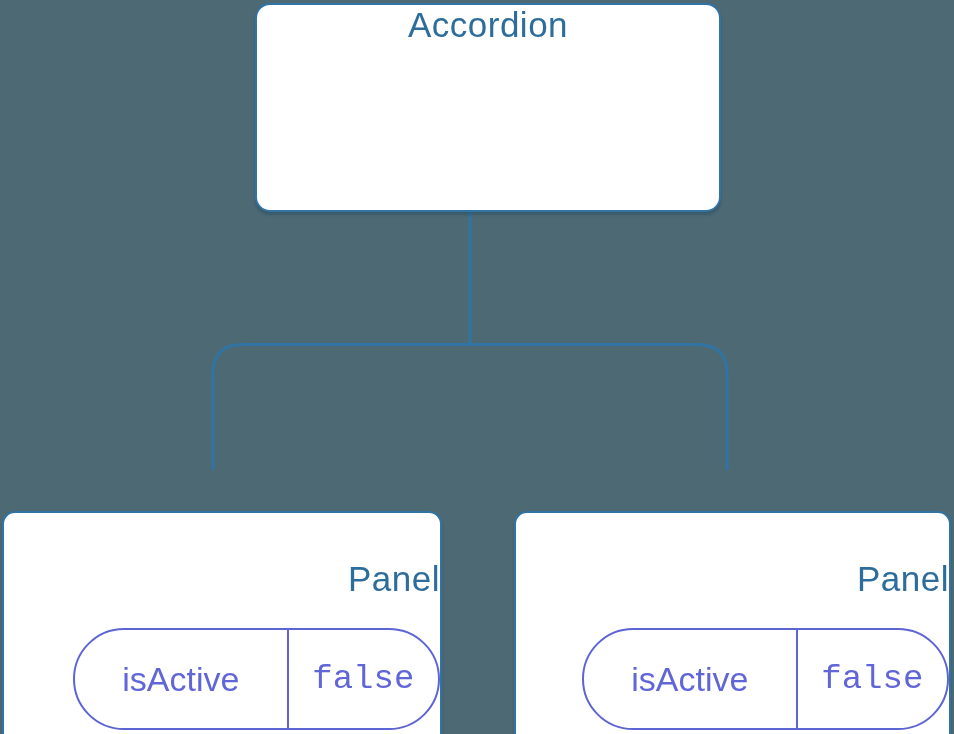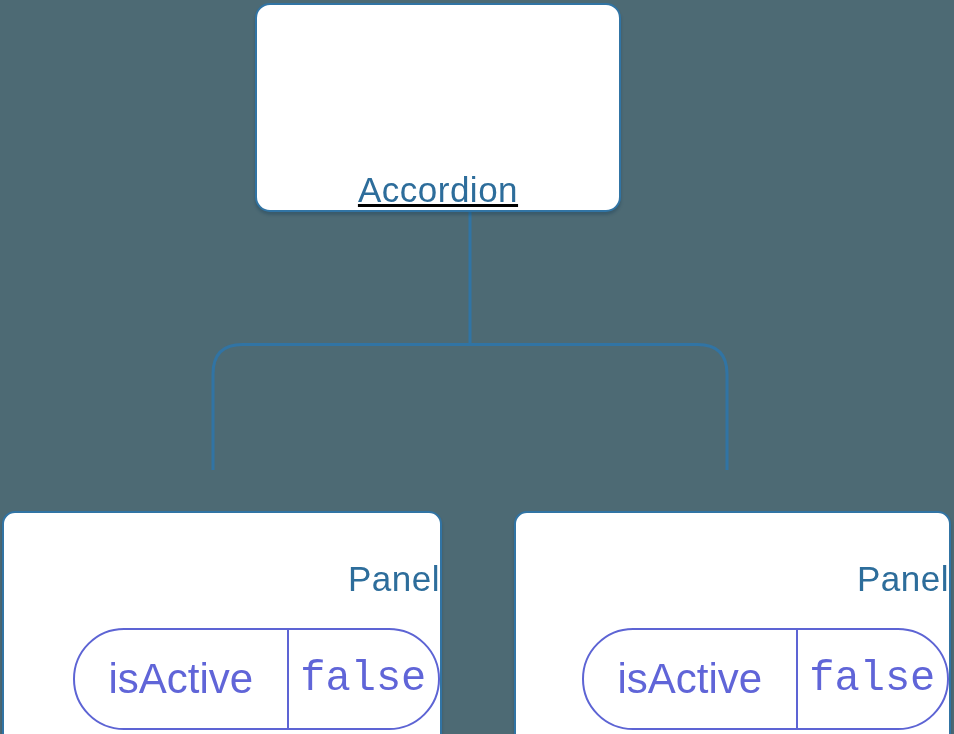--- a/index.html
+++ b/index.html
@@ -30,23 +30,23 @@
     stroke:var(--stroke);
     stroke-width:3;
   }
   .node{
     position:absolute;
     background:var(--node-fill);
     border:2.5px solid var(--stroke);
     box-shadow:0 3px 3px rgba(12,50,80,0.28);
   }
   .root-node{
-    left:255px;top:3px;width:366px;height:209px;
+    left:255px;top:3px;width:466px;height:209px;
     border-radius:15px;
-    display:flex;align-items:flex-end;justify-content:center;text-decoration:underline;
+    display:flex;align-items:flex-start;justify-content:center;
   }
   .node-title{
     color:var(--title);
     font-size:35px;
     font-weight:500;
     letter-spacing:0.5px;
   }
   .panel-node{
     top:470px;width:440px;height:253px;
     border-radius:13px;
@@ -62,21 +62,21 @@
     border:2px solid var(--prop-border);
     border-radius:51px;
     display:flex;
     align-items:stretch;
     overflow:hidden;
     background:var(--node-fill);
   }
   .prop-cell{
     display:flex;align-items:center;justify-content:center;
     color:var(--prop-text);
-    font-size:42px;
+    font-size:34px;
     font-weight:400;
   }
   .prop-name-cell{flex:0 0 58.3%;}
   .prop-value-cell{
     flex:1 1 auto;
     border-left:2px solid var(--prop-border);
     font-family:Liberation Mono, monospace;
   }
 </style>
 </head>

